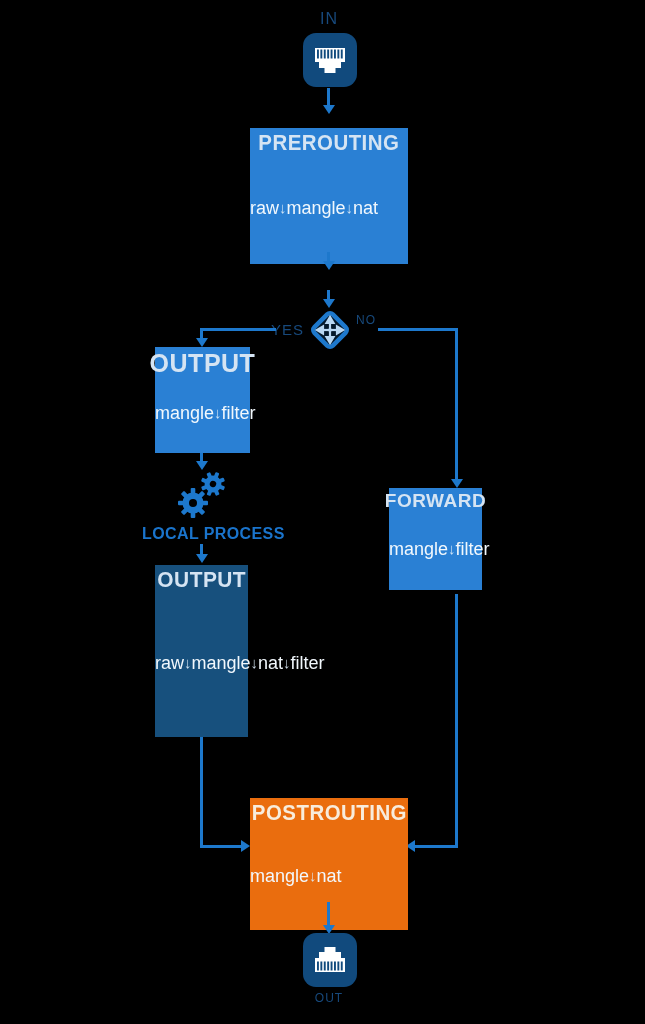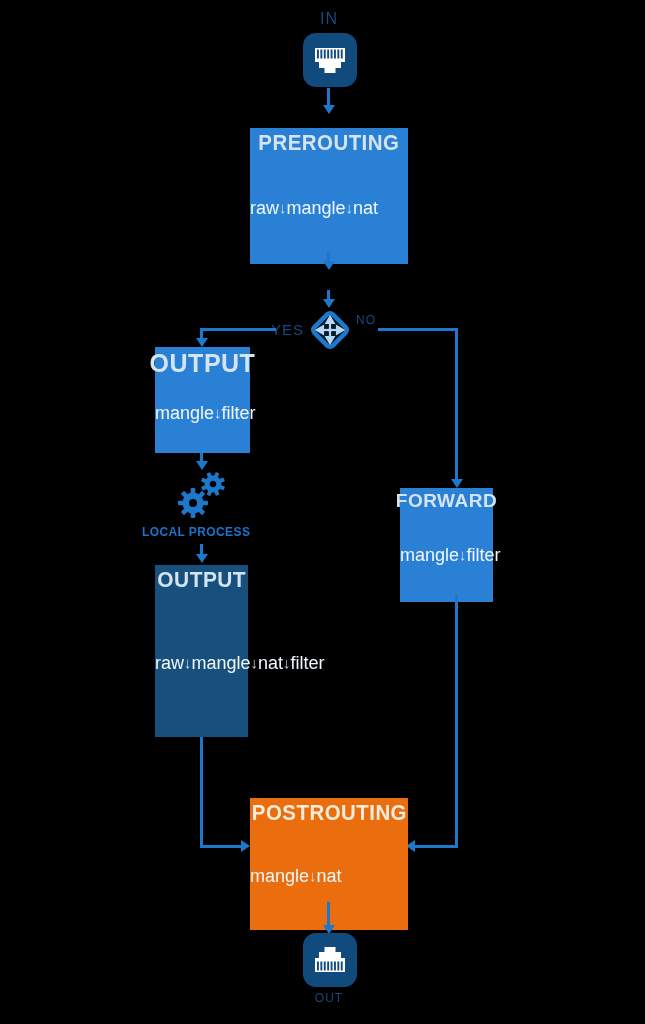--- a/index.html
+++ b/index.html
@@ -40,21 +40,21 @@
   .t-md{font-size:25px}
   .t-sm{font-size:22px;transform:scaleX(.95)}
   .t-xs{font-size:19px}
   .box-orange .box-title{color:var(--title-cream)}
   .chains{flex:1;display:flex;flex-direction:row;justify-content:flex-start;align-items:center;width:100%;padding:2px 0 6px}
   .chain-item{font-size:18px;line-height:20px;color:var(--chain-text)}
   .chain-arrow{font-size:15px;line-height:14px;color:#dcebf8;opacity:.9}
   
   .navy-label{position:absolute;font-weight:normal;color:var(--label-navy);text-align:center;letter-spacing:1px}
   .question-label{position:absolute;font-weight:bold;color:var(--question-blue);text-align:center;font-size:13.5px;letter-spacing:.4px;white-space:nowrap}
-  .process-label{position:absolute;font-weight:bold;color:var(--label-blue);text-align:left;font-size:12px;letter-spacing:.4px;white-space:nowrap}
+  .process-label{position:absolute;font-weight:bold;color:var(--label-blue);text-align:right;font-size:16px;letter-spacing:.4px;white-space:nowrap}
 </style>
 </head>
 <body>
 
 <div class="canvas">
 
   <div class="navy-label" style="left:299px;top:10px;width:60px;font-size:16px">IN</div>
   <svg class="abs" style="left:303px;top:33px" width="54" height="54" viewBox="0 0 54 54">
     <rect width="54" height="54" rx="13" fill="var(--icon-navy)"></rect>
     <rect x="12" y="15" width="30" height="14" fill="#fff"></rect>
@@ -177,21 +177,21 @@
         <div class="chain-item">nat</div>
         <div class="chain-arrow">↓</div>
         <div class="chain-item">filter</div>
       </div>
   </div>
 
   <div class="vline" style="left:200px;top:737px;height:111px"></div>
   <div class="hline" style="left:200px;top:845px;width:41px"></div>
   <div class="ah ah-right" style="left:241px;top:840px"></div>
 
-  <div class="box box-blue" style="left:400px;top:488px;width:93px;height:114px">
+  <div class="box box-blue" style="left:389px;top:488px;width:93px;height:102px">
     <div class="box-title t-xs">FORWARD</div>
     <div class="chains">
         <div class="chain-item">mangle</div>
         <div class="chain-arrow">↓</div>
         <div class="chain-item">filter</div>
       </div>
   </div>
 
   <div class="vline" style="left:455px;top:594px;height:254px"></div>
   <div class="hline" style="left:415px;top:845px;width:43px"></div>

